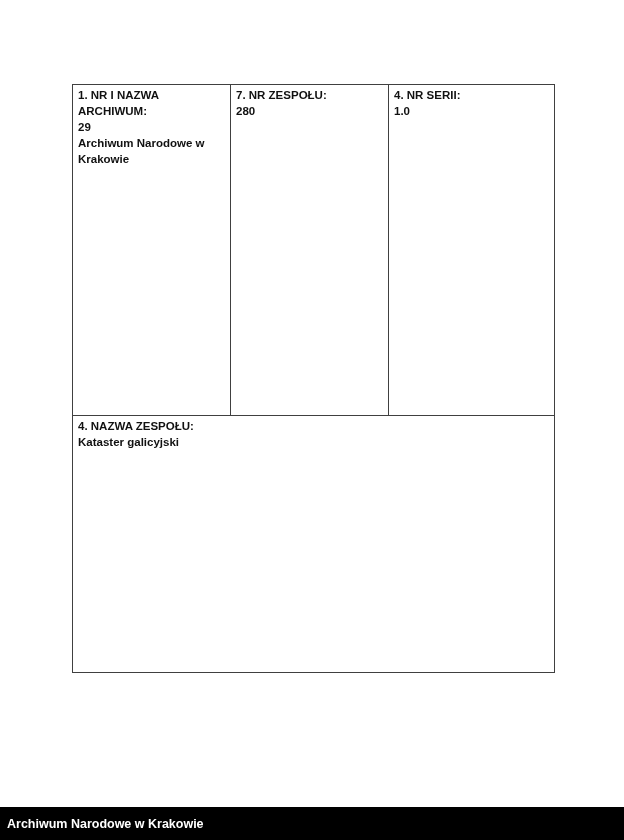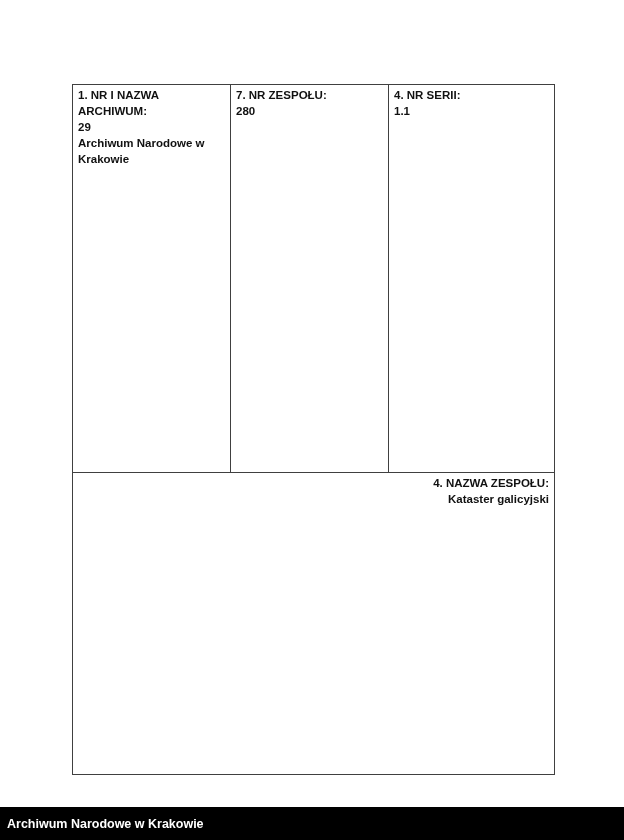--- a/index.html
+++ b/index.html
@@ -16,21 +16,21 @@
     background:var(--page_bg);
     font-family:"Liberation Sans", sans-serif;
     color:var(--text);
     overflow:hidden;
   }
   .doc-table{
     position:absolute;
     left:72px;
     top:84px;
     width:482px;
-    height:691px;
+    height:589px;
     border-collapse:collapse;
     table-layout:fixed;
   }
   .doc-table td{
     border:1px solid var(--border);
     vertical-align:top;
     padding:2px 5px 2px 5px;
     font-size:11.5px;
     line-height:16px;
   }
@@ -68,24 +68,24 @@
         <div class="lbl">1. NR I NAZWA ARCHIWUM:</div>
         <div class="val">29</div>
         <div class="val">Archiwum Narodowe w Krakowie</div>
       </td>
       <td>
         <div class="lbl">7. NR ZESPOŁU:</div>
         <div class="val">280</div>
       </td>
       <td>
         <div class="lbl">4. NR SERII:</div>
-        <div class="val">1.1</div>
+        <div class="val">1.0</div>
       </td>
     </tr>
-    <tr style="height:66px;text-align:right;">
+    <tr style="height:66px;">
       <td colspan="3">
         <div class="lbl">4. NAZWA ZESPOŁU:</div>
         <div class="val">Kataster galicyjski</div>
       </td>
     </tr>
   </tbody>
 </table>
 
 <div class="footer-bar">
   <span>Archiwum Narodowe w Krakowie</span>

